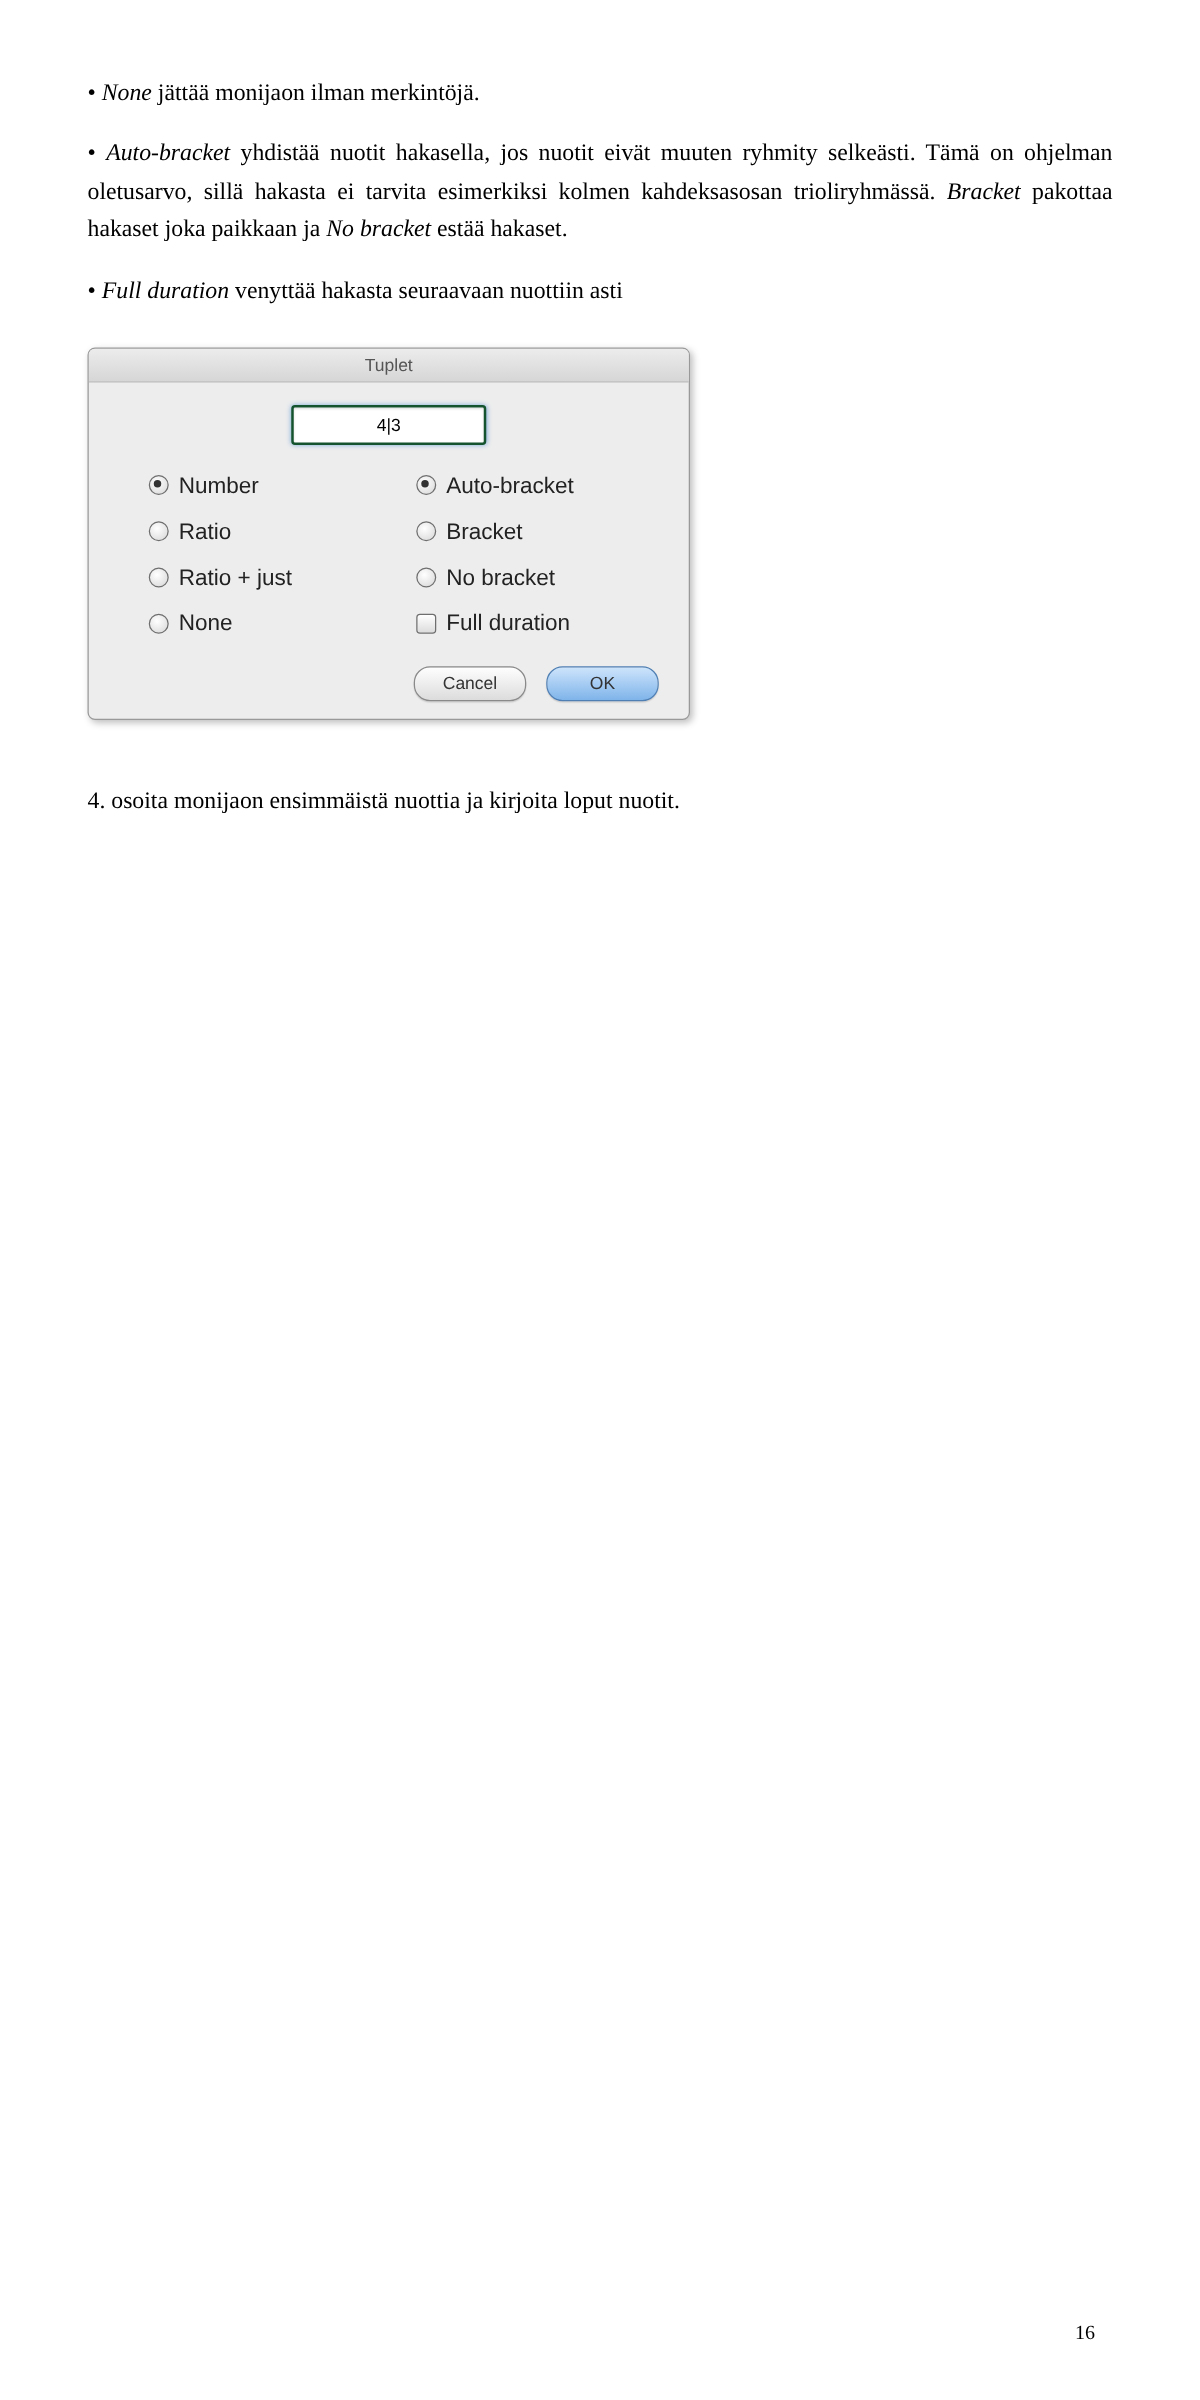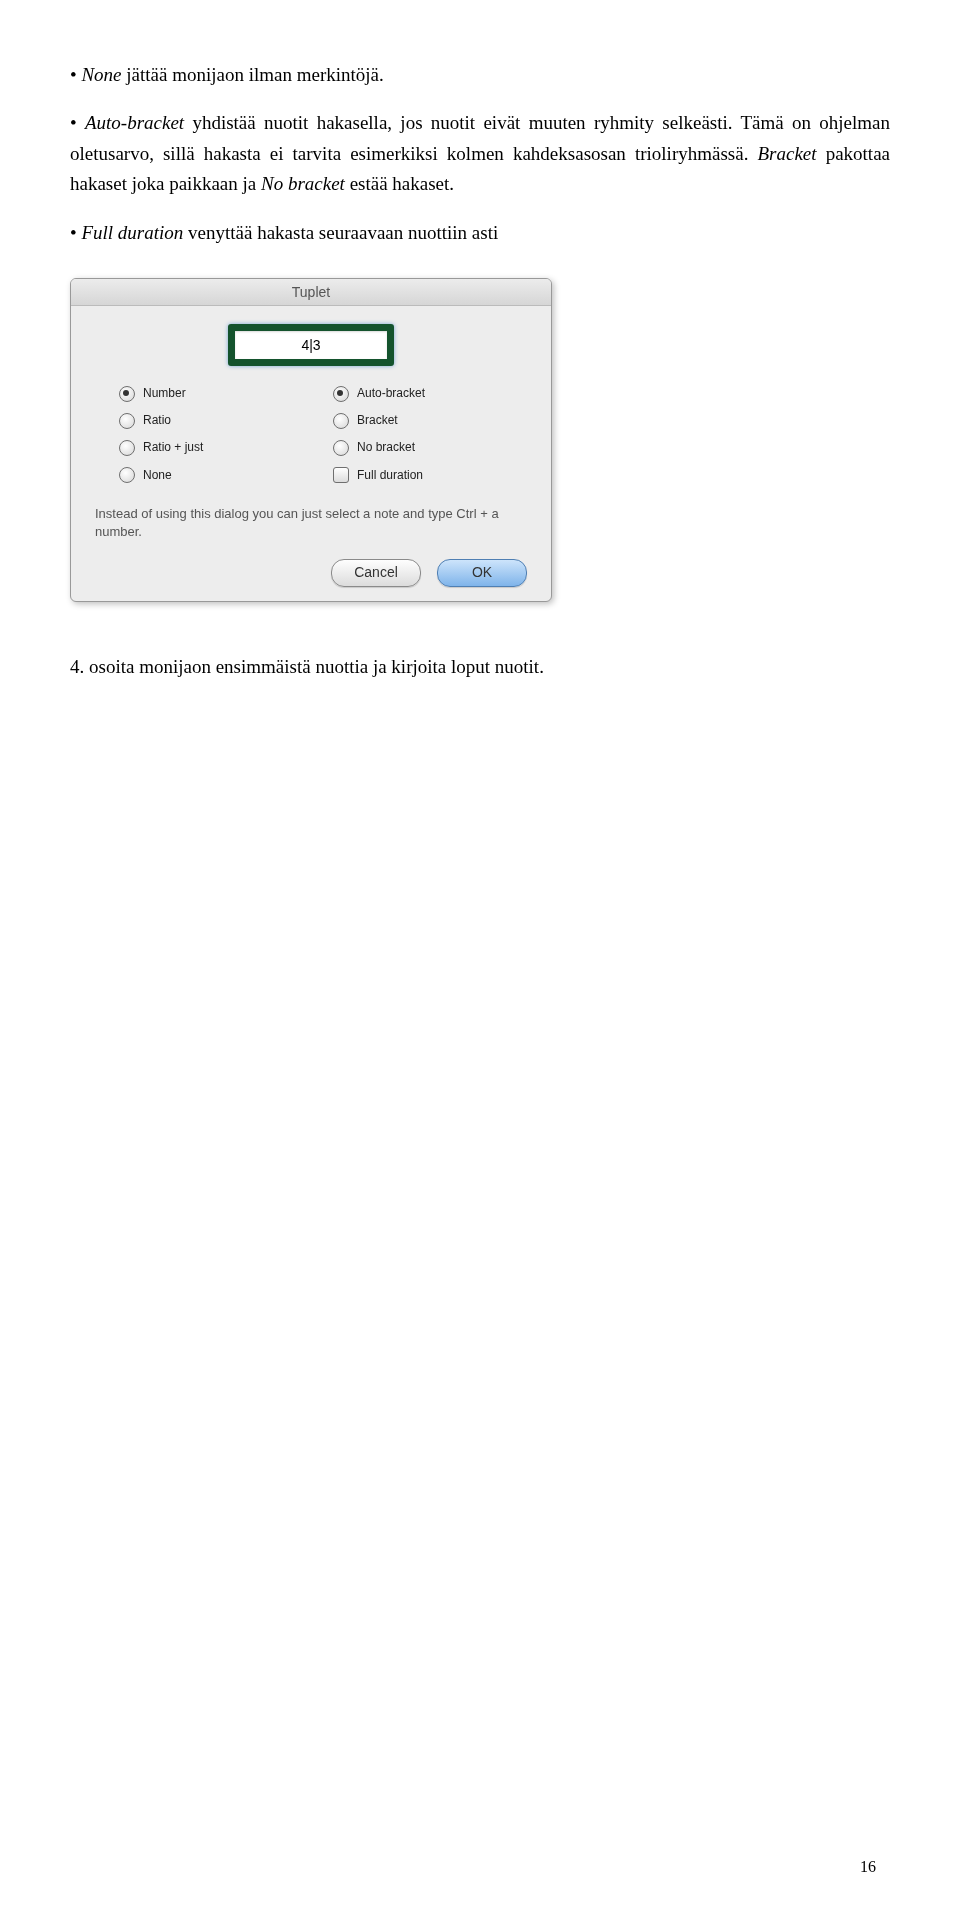--- a/index.html
+++ b/index.html
@@ -45,21 +45,21 @@
   .dialog-body {
     padding: 18px 24px 14px 24px;
   }
   .input-row {
     text-align: center;
     margin-bottom: 18px;
   }
   .ratio-input {
     width: 140px;
     height: 24px;
-    border: 7px solid #14532d;
+    border: 2px solid #14532d;
     border-radius: 3px;
     background: #fff;
     text-align: center;
     font-size: 14px;
     padding: 2px 6px;
     box-shadow: inset 0 1px 2px rgba(0,0,0,0.15), 0 0 4px #7aa8d6;
   }
   .section-label {
     font-size: 13px;
     color: #555;
@@ -69,21 +69,21 @@
     display: grid;
     grid-template-columns: 1fr 1fr;
     gap: 8px 20px;
     padding: 0 0 0 24px;
     margin-bottom: 20px;
   }
   .radio-row, .check-row {
     display: flex;
     align-items: center;
     gap: 8px;
-    font-size: 12px;
+    font-size: 18px;
     color: #222;
   }
   .radio {
     width: 14px;
     height: 14px;
     border-radius: 50%;
     border: 1px solid #6f6f6f;
     background: radial-gradient(circle at 40% 35%, #fff, #d6d6d6);
     position: relative;
     flex-shrink: 0;
@@ -197,21 +197,20 @@
       <div class="radio-row">
         <span class="radio"></span>
         <span>None</span>
       </div>
       <div class="check-row">
         <span class="checkbox"></span>
         <span>Full duration</span>
       </div>
     </div>
 
-    <div class="hint">Instead of using this dialog you can just select a note and type Ctrl + a number.</div>
 
     <div class="button-row">
       <div class="btn">Cancel</div>
       <div class="btn primary">OK</div>
     </div>
 
   </div>
 </div>
 
 <div class="footer-list">

